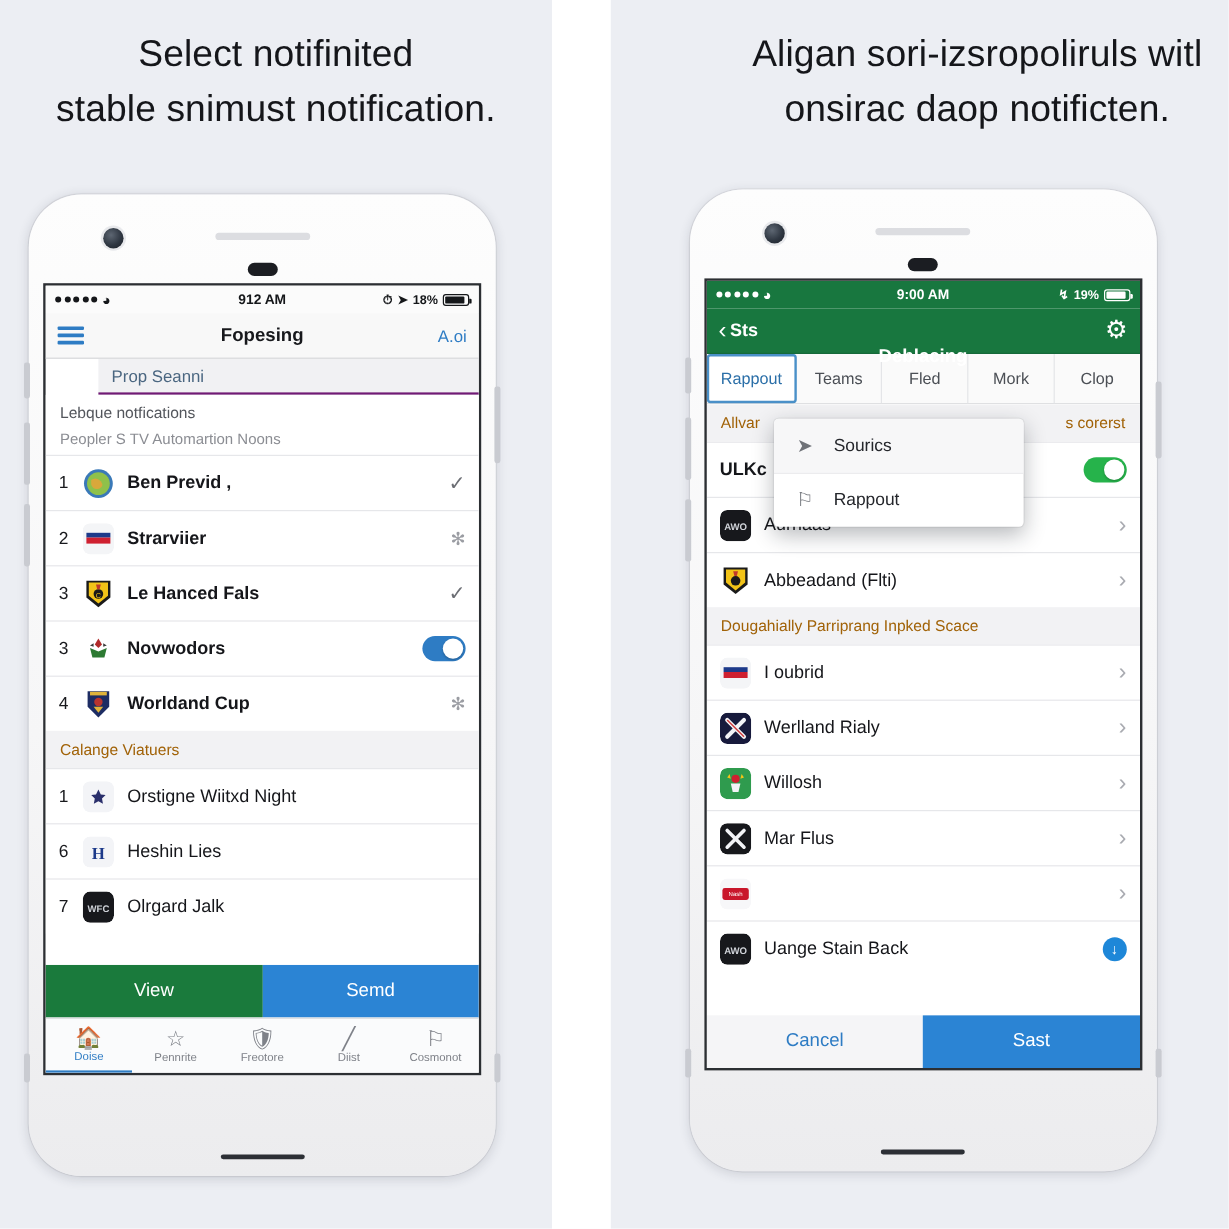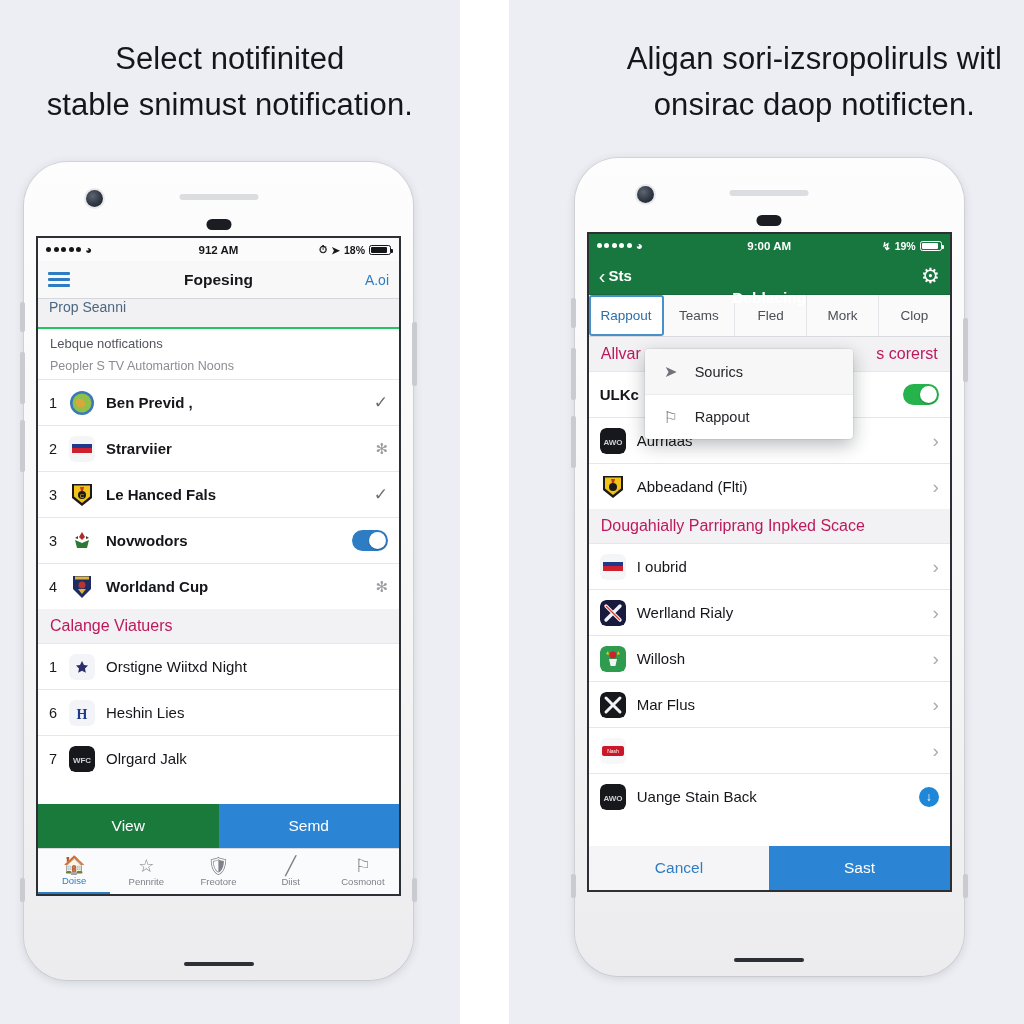--- a/index.html
+++ b/index.html
@@ -20,21 +20,21 @@
     background: #eceef3;
     overflow: hidden;
   }
   .panel-left  { width: 487px; }
   .panel-gap   { width: 52px; background: #ffffff; }
   .panel-right { width: 546px; }
 
   
   .caption {
     position: absolute;
-    top: 36px;
+    top: 22px;
     width: 100%;
     text-align: center;
     color: #15161a;
     font-size: 31px;
     line-height: 46px;
     letter-spacing: .1px;
     white-space: nowrap;
   }
   .caption .l2 { display: block; }
   .caption-right {
@@ -141,25 +141,25 @@
   .hamburger { display: flex; flex-direction: column; gap: 3px; width: 22px; cursor: pointer; z-index:2;}
   .hamburger span { height: 3px; background: #2e7cc4; border-radius: 1px; display: block; }
   .nav-action { margin-left: auto; color: #2e7cc4; font-size: 14px; z-index: 2; }
   .back-btn { display: flex; align-items: center; gap: 3px; color: #fff; font-size: 15px; font-weight: bold; z-index:2;}
   .chev-l { font-size: 20px; line-height: 14px; font-weight: 300; }
   .gear { margin-left: auto; color: #fff; font-size: 21px; line-height: 1; z-index: 2; }
 
   
   .searchrow {
     flex: 0 0 auto;
-    height: 30px; display: flex; 
+    height: 30px; display: flex; align-items: center;
     padding: 0 11px;
     background: #f1f1f3;
-    border-bottom: 2px solid #22c55e;
-    color: #4a6680; font-size: 14px;
+    border-bottom: 2px solid #701a75;
+    color: #4a6680; font-size: 14px; margin-left: 44px;
   }
 
   
   .tabstrip {
     flex: 0 0 auto;
     display: flex; height: 42px;
     background: #fafafa;
     border-bottom: 1px solid #d9dadd;
   }
   .tab {
@@ -176,21 +176,21 @@
   }
 
   
   .listarea { flex: 1 1 auto; overflow: hidden; background: #ffffff; position: relative; }
   .sec-head {
     padding: 7px 12px 6px;
     font-size: 13px; color: #53565c;
     background: #ffffff;
   }
   .sec-head.sub { color: #8b8d93; font-size: 12.5px; padding-top: 2px; }
-  .sec-head.gray { background: #f2f2f4; color: #be185d; font-size: 16px; padding: 8px 12px; align-items: center; }
+  .sec-head.gray { background: #f2f2f4; color: #a16207; font-size: 13px; padding: 8px 12px; align-items: center; }
   .row {
     display: flex; align-items: center;
     height: 46px; padding: 0 11px;
     border-top: 1px solid #e6e7ea;
     background: #ffffff;
   }
   .row .rank { width: 20px; font-size: 14.5px; color: #18191d; }
   .crest {
     width: 26px; height: 26px; border-radius: 6px; margin-right: 11px;
     flex: 0 0 auto; display: block;

